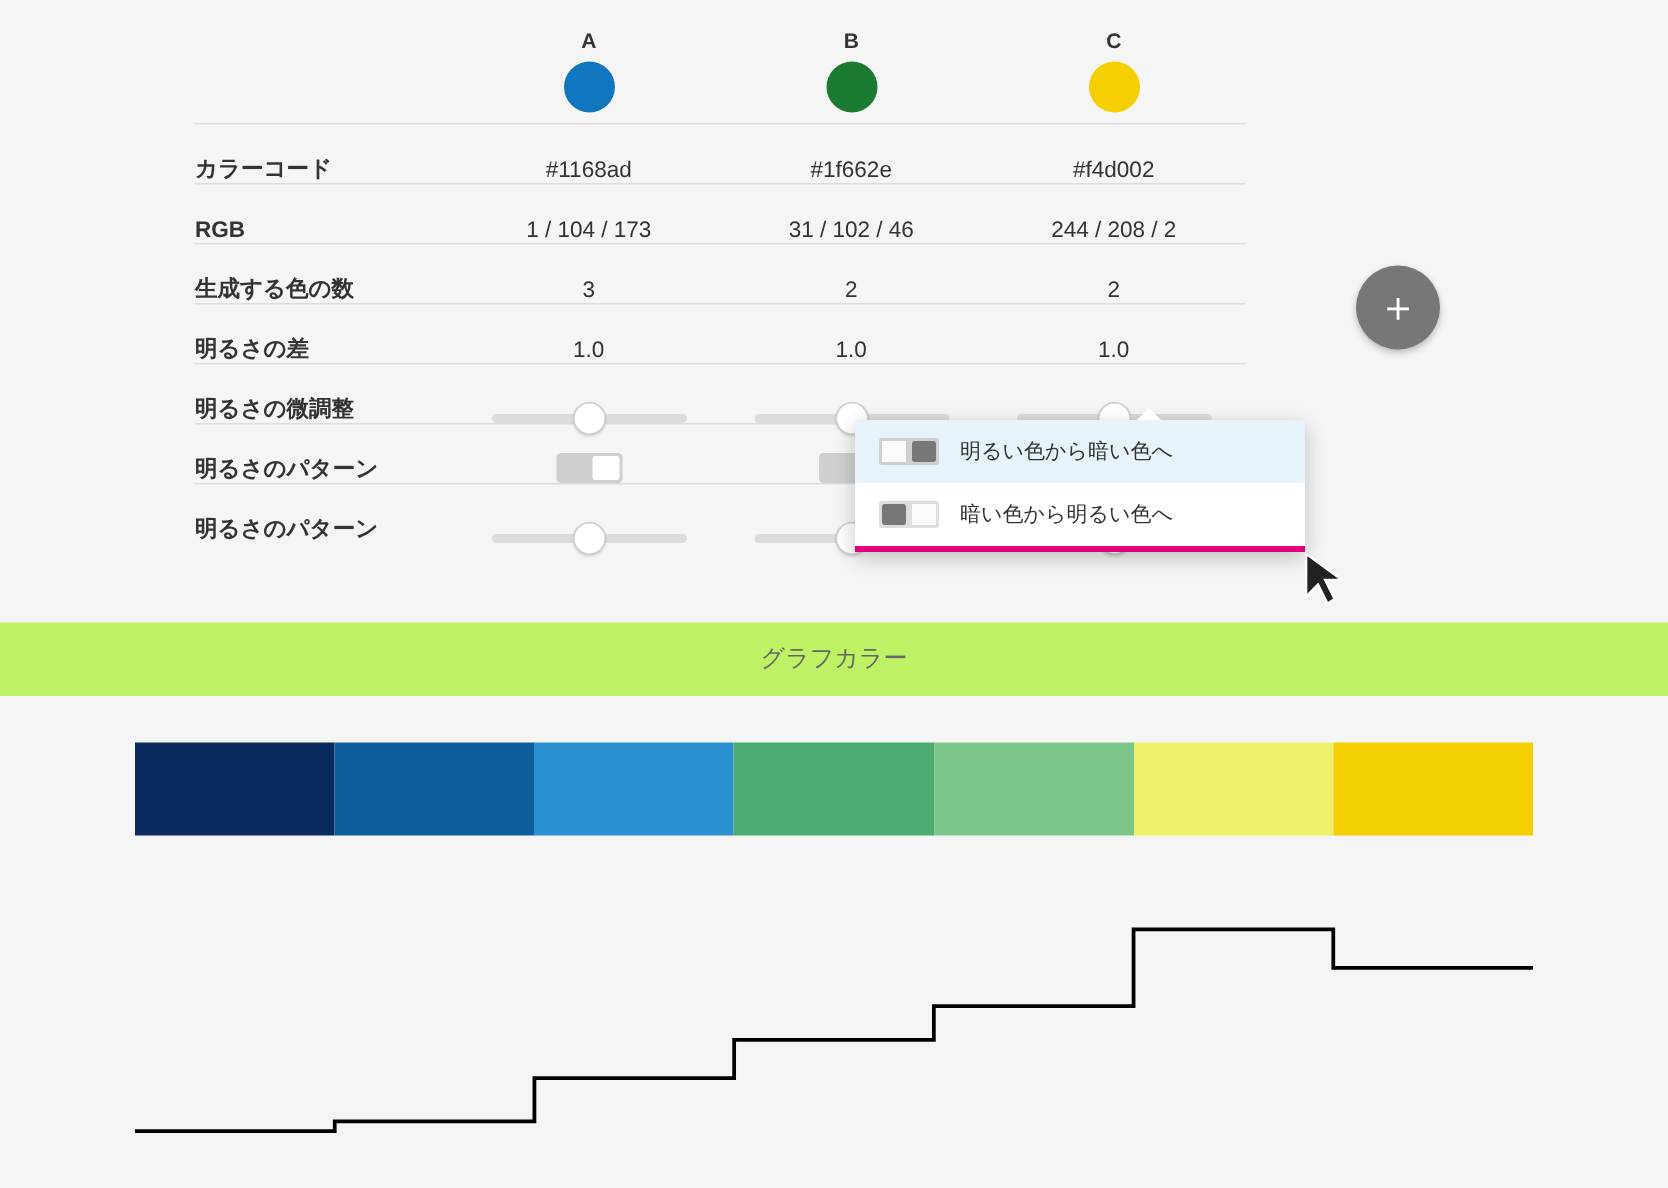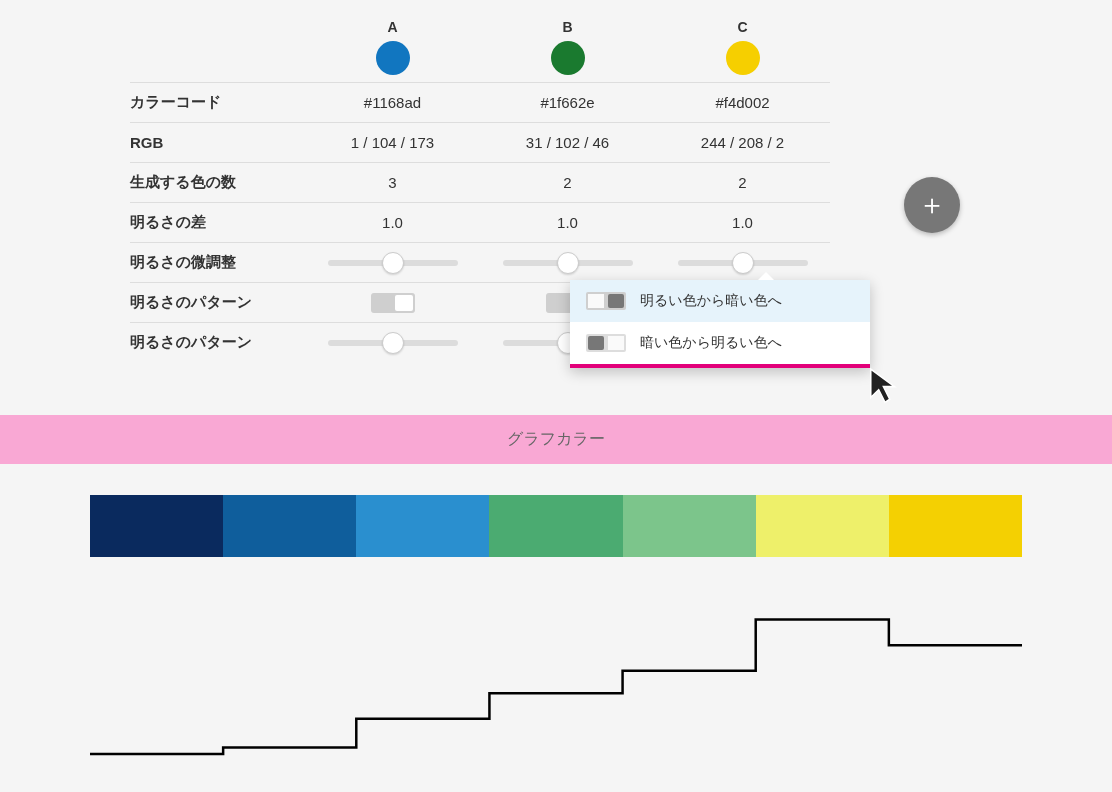--- a/index.html
+++ b/index.html
@@ -23,21 +23,21 @@
     align-items: center;
     height: 70px;
   }
   .label-col { width: 175px; font-weight: 700; font-size: 15px; }
   .val-col { width: 175px; text-align: center; font-size: 15px; color:#333; }
   .col-letter { font-weight: 700; font-size: 14px; margin-bottom: 6px; display:block; }
   .swatch {
     width: 34px; height: 34px; border-radius: 50%; margin: 0 auto;
   }
   .row {
-    display: flex; align-items: center; height: 40px;
+    display: flex; align-items: flex-end; height: 40px;
     border-top: 1px solid #ddd;
   }
   .slider-track {
     position: relative;
     width: 130px; height: 6px; background:#dcdcdc; border-radius:3px;
     margin: 0 auto;
   }
   .slider-thumb {
     position:absolute; top:50%; width:22px; height:22px; background:#fff;
     border:1px solid #ccc; border-radius:50%; transform:translate(-50%,-50%);
@@ -82,21 +82,21 @@
     width:40px; height:18px; background:#cfcfcf; border-radius:2px; position:relative;
   }
   .popover .mini-toggle .k { position:absolute; top:2px; width:16px; height:14px; background:#fff; border-radius:2px; }
   .popover .mini-toggle.a .k { left:2px; background:#777; }
   .popover .mini-toggle.a { background:#ddd;}
   .popover .mini-toggle.a::after{content:"";position:absolute;right:2px;top:2px;width:16px;height:14px;background:#fafafa;}
   .popover .mini-toggle.b .k { right:2px; background:#777; }
   .popover .mini-toggle.b::after{content:"";position:absolute;left:2px;top:2px;width:16px;height:14px;background:#fafafa;}
 
   .section-title {
-    width:100%; text-align:center; background:#f9a8d4; color:#666;
+    width:100%; text-align:center; background:#bef264; color:#666;
     font-size:16px; padding:14px 0; margin-top:20px;
     position:absolute; top:395px; left:0;
   }
   .palette {
     position:absolute; top:495px; left:90px; width:932px; height:62px;
     display:flex;
   }
   .palette div { flex:1; }
   .step-chart {
     position:absolute; top:610px; left:90px; width:932px; height:160px;

